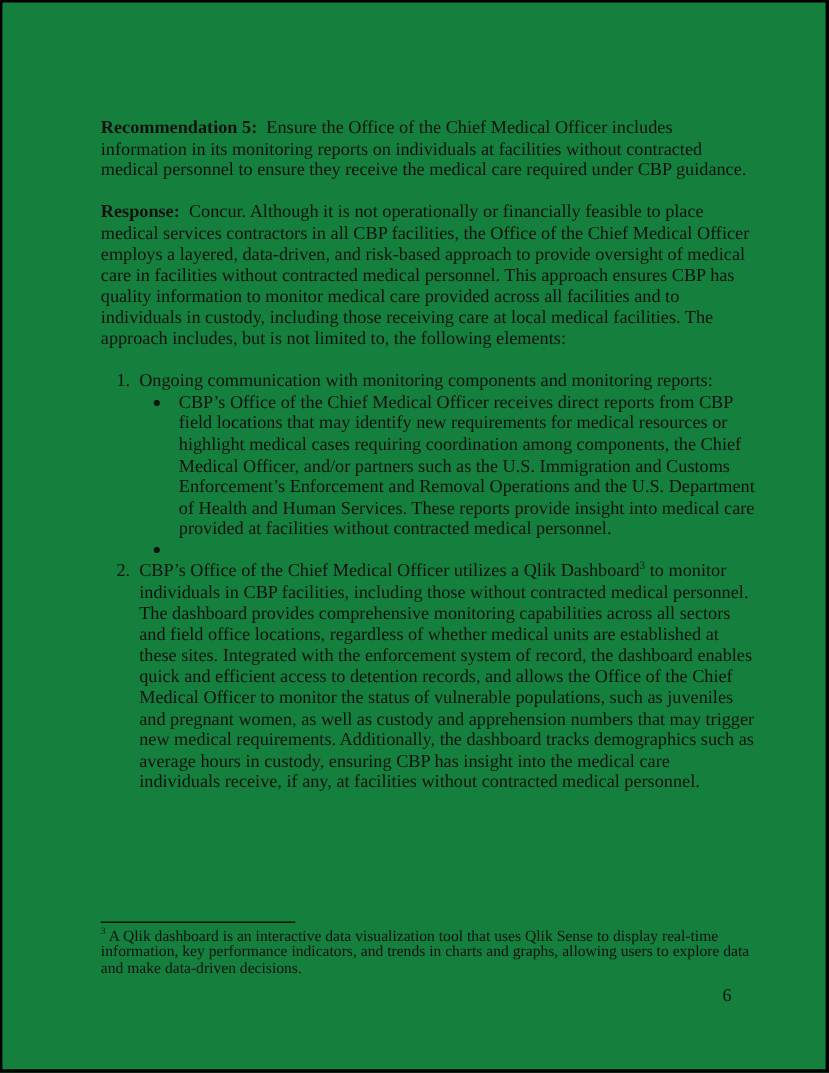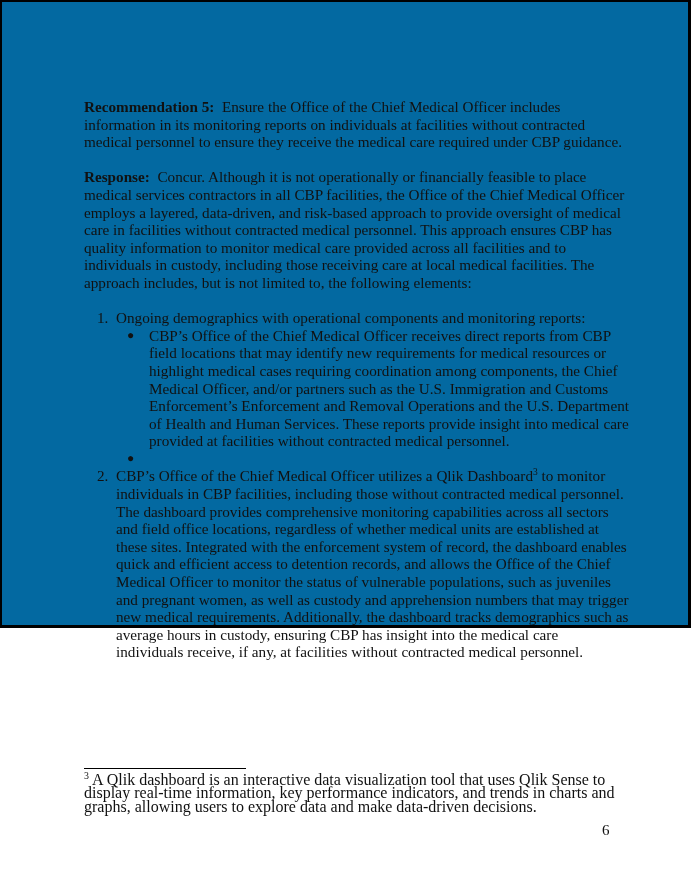--- a/index.html
+++ b/index.html
@@ -1,24 +1,24 @@
 <!DOCTYPE html>
 <html><head>
 <meta charset="utf-8">
 <style>
   html, body { margin: 0; padding: 0; background: #ffffff; }
   body { width: 691px; height: 894px; overflow: hidden; }
   .page {
     position: relative;
     box-sizing: border-box;
-    width: 691px; height: 628px;
+    width: 691px; height: 894px;
     border: 2px solid #000;
     border-right-width: 3px;
     border-bottom-width: 3px;
-    background: #0369a1;
+    background: #15803d;
     font-family: "Liberation Serif", "DejaVu Serif", serif;
     color: #111;
   }
   .body-text {
     position: absolute;
     left: 82px;
     top: 96px;
     width: 545px;
     font-size: 15.2px;
     line-height: 17.6px;
@@ -32,42 +32,42 @@
   .ul-item { position: relative; padding-left: 33px; margin-left: 0; }
   .bullet { position: absolute; left: 11px; top: 0; font-size: 12px; }
   .item2 { margin-top: 17.6px; }
   .footnote-rule {
     position: absolute; left: 82px; top: 766px;
     width: 162px; height: 0; border-top: 1px solid #000;
   }
   .footnote {
     position: absolute; left: 82px; top: 771px;
     width: 545px;
-    font-size: 16px; line-height: 13.4px;
+    font-size: 13px; line-height: 13.4px;
   }
   sup { font-size: 0.62em; vertical-align: super; line-height: 0; }
   .page-num {
     position: absolute; left: 600px; top: 820px;
     font-size: 15px;
   }
 </style>
 </head>
 <body>
 
 <div class="page">
   <div class="body-text">
 
     <p><b>Recommendation 5:</b>&nbsp; <span>Ensure the Office of the Chief Medical Officer includes information in its monitoring reports on individuals at facilities without contracted medical personnel to ensure they receive the medical care required under CBP guidance.</span></p>
 
     <p><b>Response:</b>&nbsp; <span>Concur.  Although it is not operationally or financially feasible to place medical services contractors in all CBP facilities, the Office of the Chief Medical Officer employs a layered, data-driven, and risk-based approach to provide oversight of medical care in facilities without contracted medical personnel.  This approach ensures CBP has quality information to monitor medical care provided across all facilities and to individuals in custody, including those receiving care at local medical facilities.  The approach includes, but is not limited to, the following elements:</span></p>
 
     <div class="ol">
       <div class="ol-item">
         <span class="ol-num">1.</span>
-        <span>Ongoing demographics with operational components and monitoring reports:</span>
+        <span>Ongoing communication with monitoring components and monitoring reports:</span>
         <div class="ul">
           <div class="ul-item">
             <span class="bullet">●</span>
             <span>CBP’s Office of the Chief Medical Officer receives direct reports from CBP field locations that may identify new requirements for medical resources or highlight medical cases requiring coordination among components, the Chief Medical Officer, and/or partners such as the U.S. Immigration and Customs Enforcement’s Enforcement and Removal Operations and the U.S. Department of Health and Human Services.  These reports provide insight into medical care provided at facilities without contracted medical personnel.</span>
           </div>
           <div class="ul-item">
             <span class="bullet">●</span>
           </div>
         </div>
       </div>

